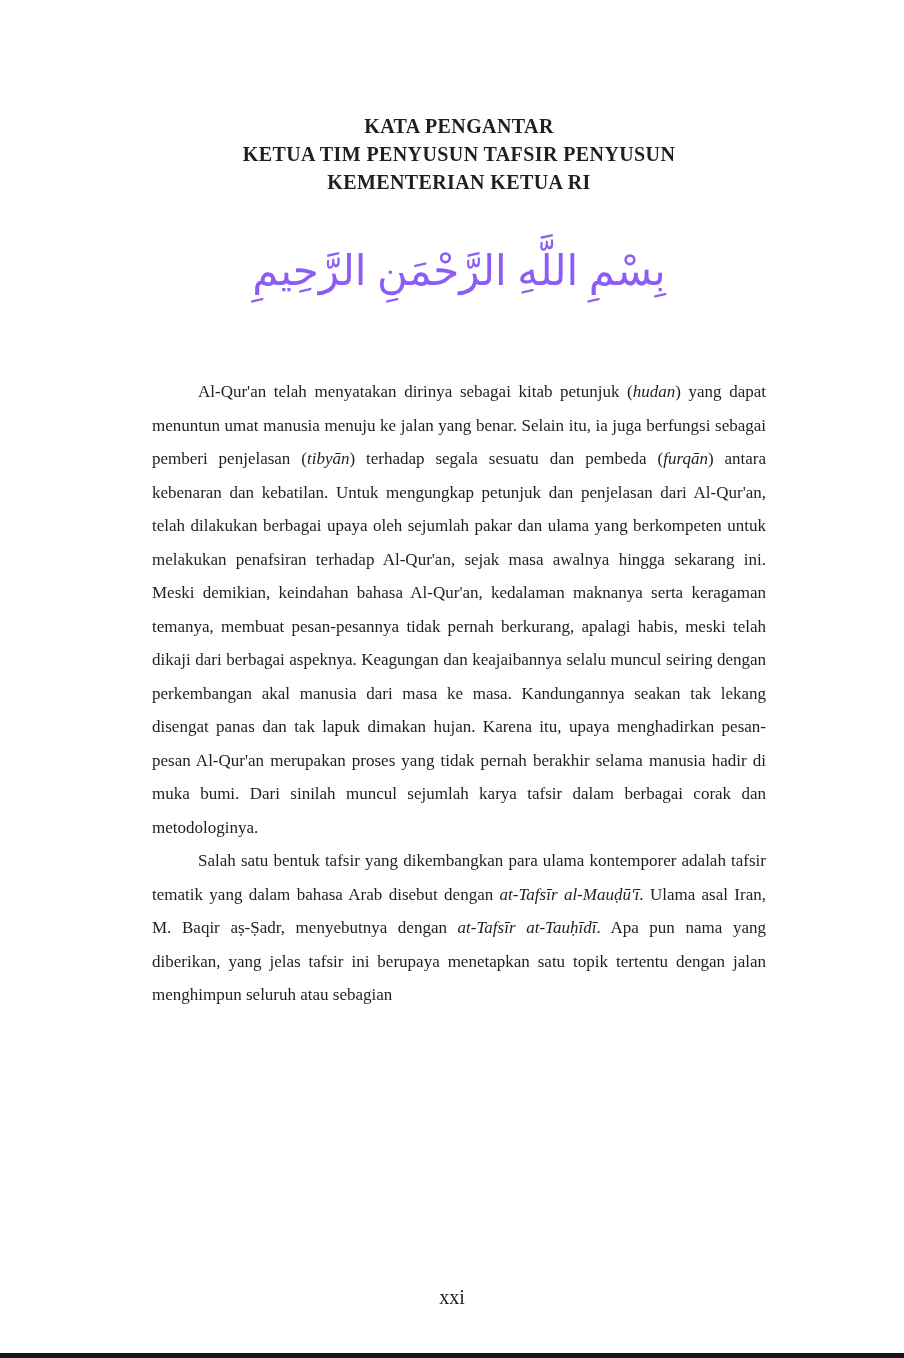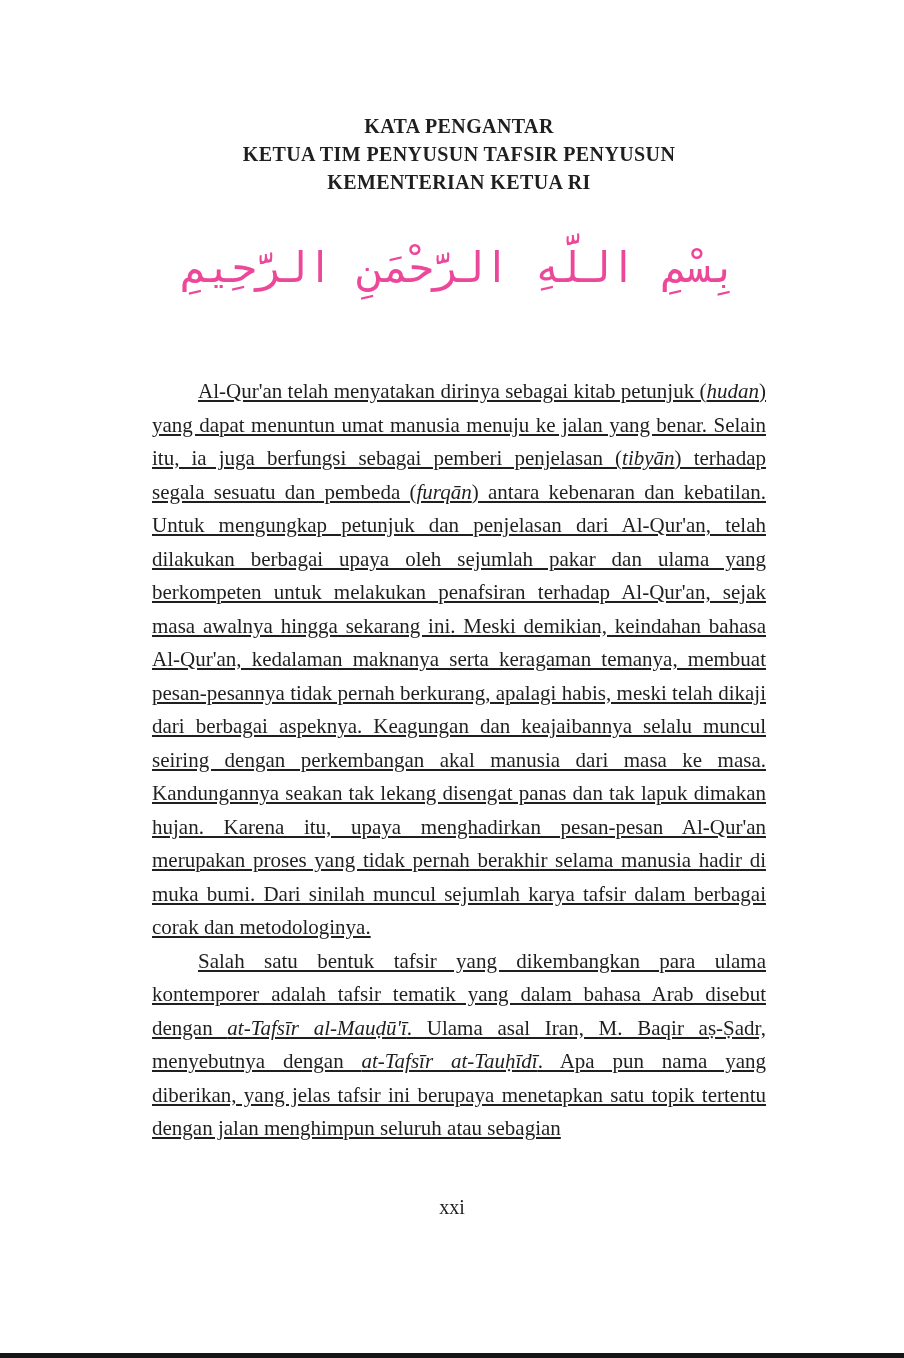--- a/index.html
+++ b/index.html
@@ -22,44 +22,43 @@
     text-align: center;
     font-weight: bold;
     font-size: 20px;
     line-height: 28px;
     letter-spacing: 0.4px;
   }
   .bismillah {
     margin-top: 44px;
     text-align: center;
     direction: rtl;
-    font-family: Liberation Mono, monospace;
+    font-family: Liberation Serif, serif;
     font-size: 42px;
     line-height: 1.5;
-    color: #ec4899;
+    color: #8b5cf6;
   }
   .body-text {
     margin-top: 72px;
-    font-size: 21px;
+    font-size: 17px;
     line-height: 33.5px;
     text-align: justify;
-    text-decoration: underline;
   }
   .body-text p {
     margin: 0;
     text-indent: 46px;
   }
   .body-text em {
     font-style: italic;
   }
   .page-number {
     position: absolute;
     left: 0;
     right: 0;
-    top: 1196px;
+    top: 1286px;
     text-align: center;
     font-size: 20px;
     color: #1f1f1f;
   }
   .page-edge {
     position: absolute;
     left: 0;
     right: 0;
     bottom: 0;
     height: 5px;

